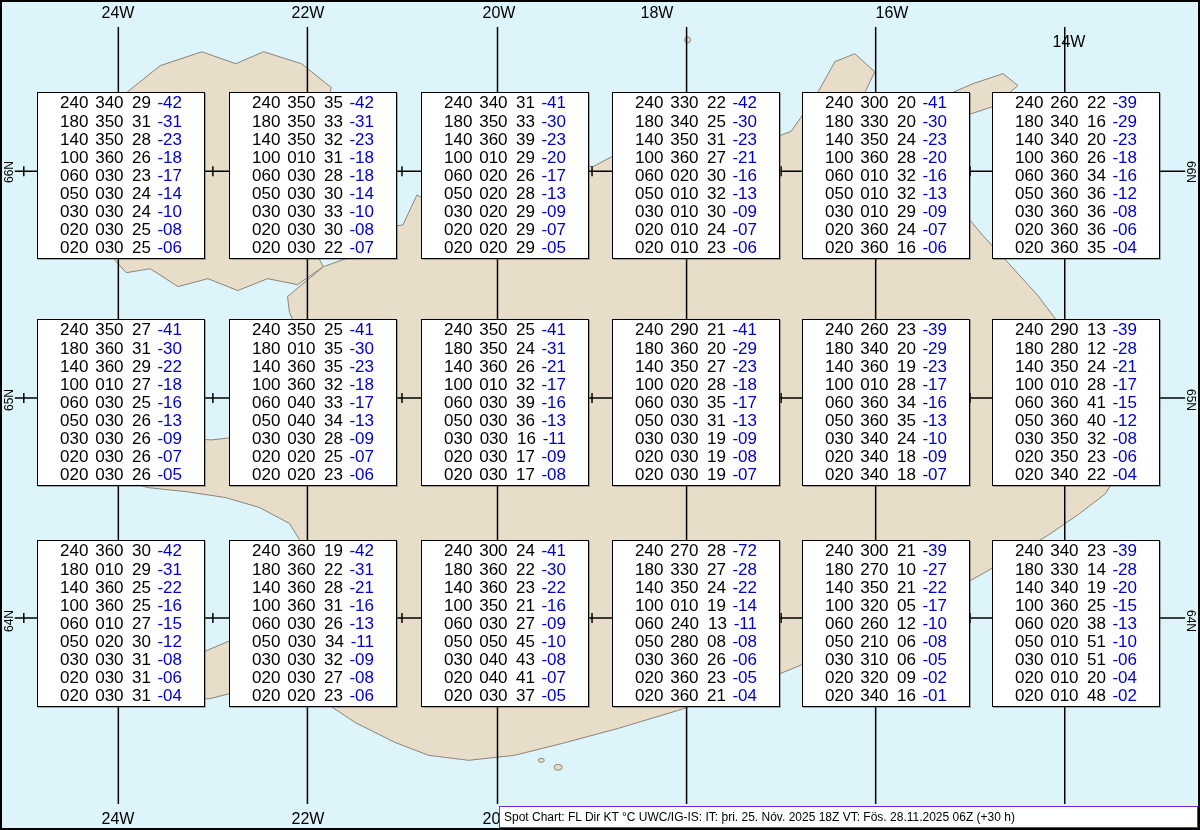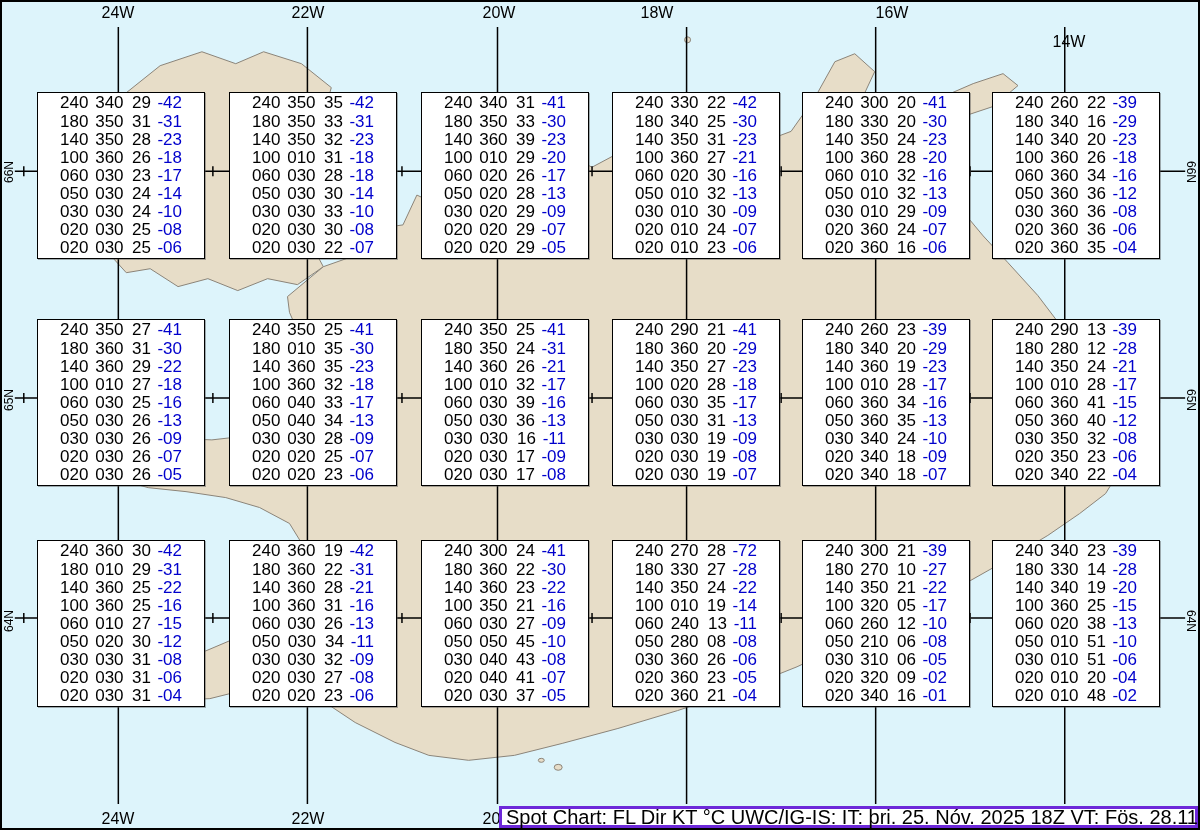--- a/index.html
+++ b/index.html
@@ -31,23 +31,23 @@
   .lat-label{
     position:absolute;font-size:12px;line-height:12px;width:28px;text-align:center;
     z-index:2;
   }
   .lat-left{left:-7px;transform:translate(0,-50%) rotate(-90deg);}
   .lat-right{left:1175px;transform:translate(0,-50%) rotate(90deg);}
 
   
   .status-bar{
     position:absolute;left:497px;right:0;top:804px;bottom:0;box-sizing:border-box;
-    background:#fff;border:3px solid #6d28d9;
+    background:#fff;border:1px solid #6d28d9;
     display:flex;align-items:center;padding:0 4px;
-    font-size:20px;white-space:pre;z-index:6;
+    font-size:12px;white-space:pre;z-index:6;
   }
   .sb-bold{font-weight:normal;}
 </style>
 </head>
 <body>
 
 <div class="canvas">
 
   <svg class="map-layer" viewBox="0 0 1200 830">
     <g fill="#e7ddc8" stroke="#8a8378" stroke-width="1">

